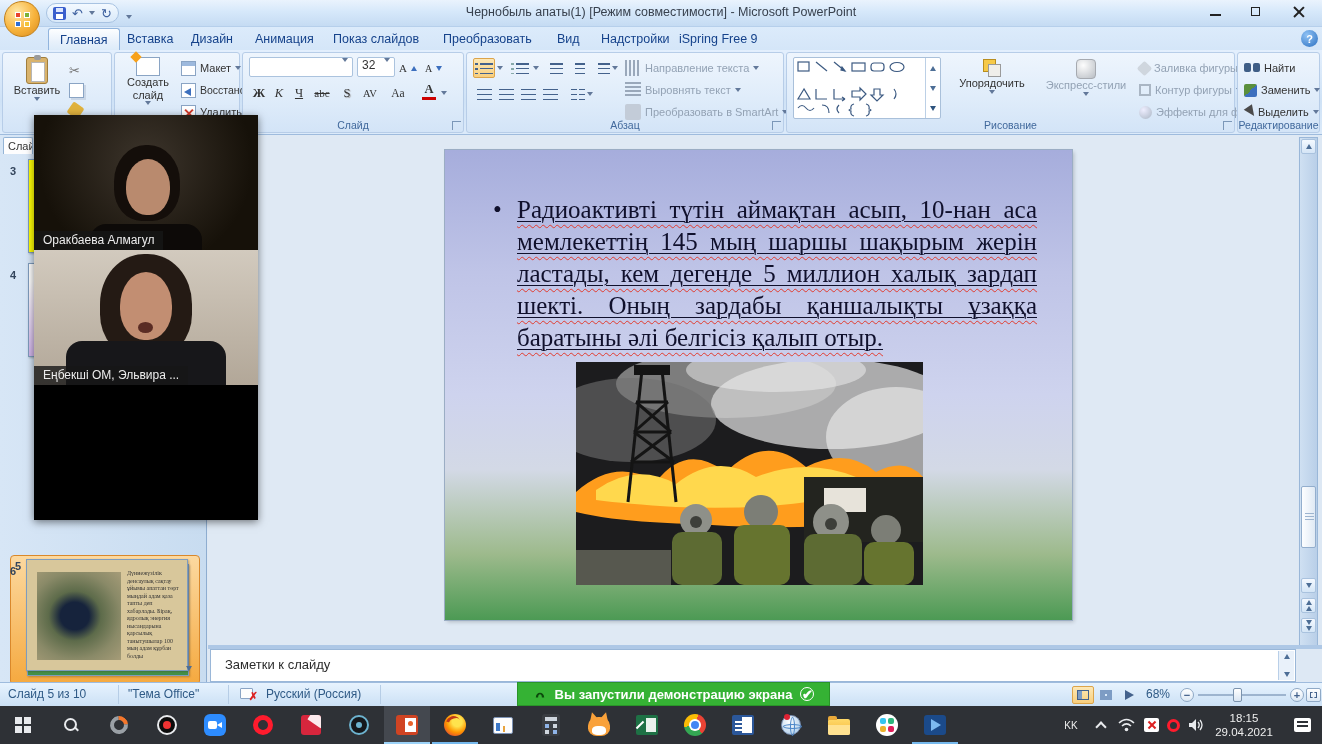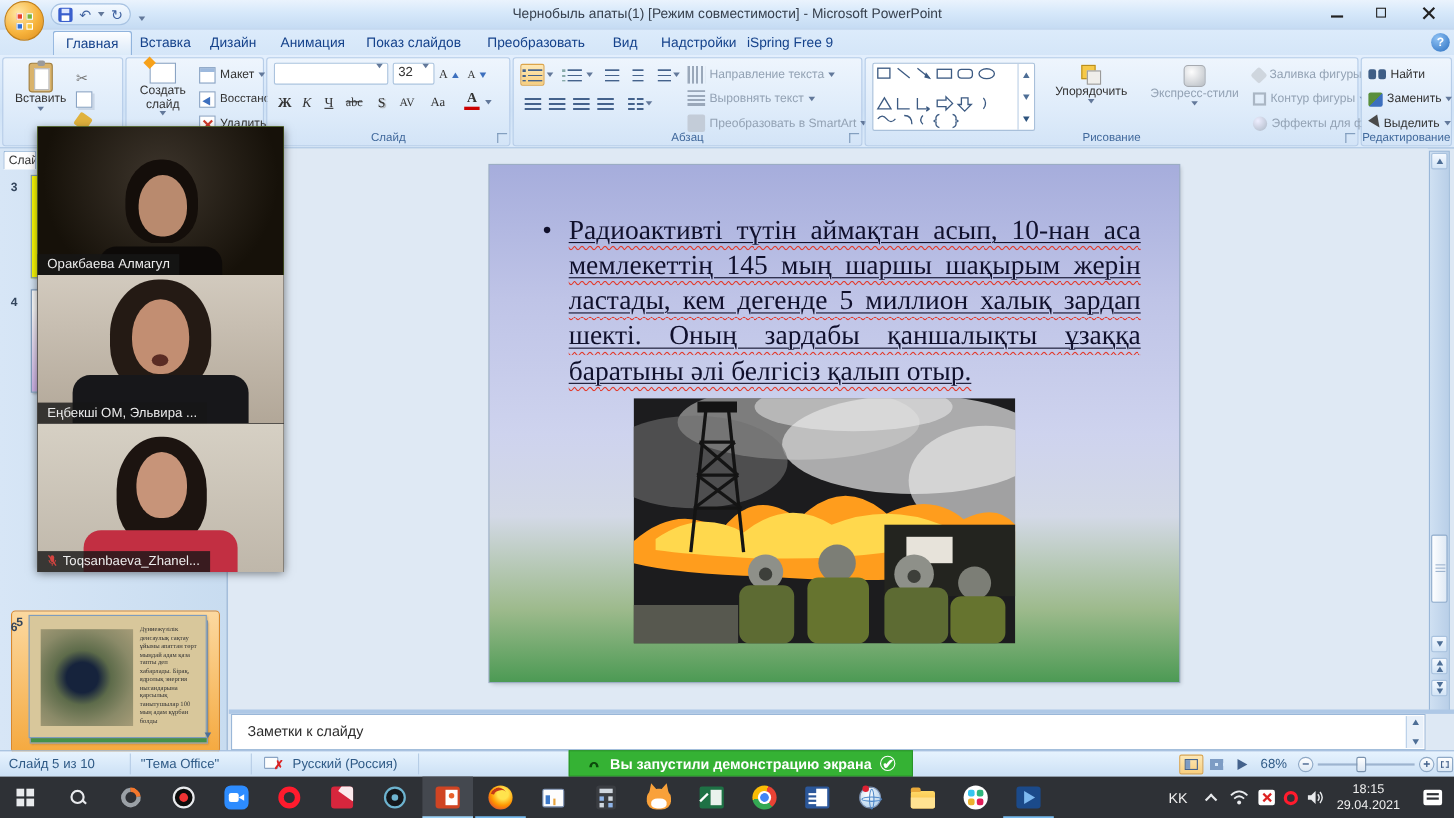--- a/index.html
+++ b/index.html
@@ -179,21 +179,21 @@
 .globeic::before{content:"";position:absolute;left:8px;top:1px;width:3px;height:17px;border-radius:50%;border:1px solid #4b86c8}
 .globeic::after{content:"";position:absolute;left:1px;top:8px;width:17px;height:3px;border-radius:50%;border:1px solid #4b86c8}
 .globeic i{position:absolute;left:2px;top:-2px;width:6px;height:6px;border-radius:50%;background:#d23}
 .folderic{width:22px;height:16px;background:linear-gradient(#ffd968,#f4b73f);border-radius:2px;position:relative;margin-top:3px}
 .folderic::before{content:"";position:absolute;left:0;top:-3px;width:9px;height:4px;background:#e9a93a;border-radius:2px 2px 0 0}
 .folderic::after{content:"";position:absolute;left:0;bottom:0;width:22px;height:10px;background:#ffe291;border-radius:0 0 2px 2px}
 .slackic{width:22px;height:22px;border-radius:50%;background:#fff;position:relative}
 .slackic::before{content:"";position:absolute;left:4px;top:4px;width:6px;height:6px;border-radius:2px;background:#36c5f0;box-shadow:8px 0 #2eb67d,0 8px #ecb22e,8px 8px #e01e5a}
 .moviesic{width:22px;height:20px;border-radius:3px;background:#1b4a8a;position:relative}
 .moviesic::before{content:"";position:absolute;left:7px;top:4px;width:0;height:0;border-top:6px solid transparent;border-bottom:6px solid transparent;border-left:10px solid #7db9f0}
-.tray-txt{color:#eee;font-size:13px}
+.tray-txt{color:#eee;font-size:10px}
 .chev{width:8px;height:8px;border-left:2px solid #e8eaed;border-top:2px solid #e8eaed;transform:rotate(45deg);margin-top:4px}
 .redxtray{width:15px;height:14px;background:#fff;border-radius:2px;position:relative}
 .redxtray::before,.redxtray::after{content:"";position:absolute;left:7px;top:2px;width:2px;height:10px;background:#d22}
 .redxtray::before{transform:rotate(45deg)}.redxtray::after{transform:rotate(-45deg)}
 .opmini{width:13px;height:13px;border-radius:50%;border:3.5px solid #ff1b2d}
 .clock{color:#eee;font-size:11.5px;line-height:14px;text-align:center}
 .notific{width:17px;height:14px;background:#fff;border-radius:2px;position:relative}
 .notific::before{content:"";position:absolute;left:3px;top:3px;width:11px;height:2px;background:#2e3136;box-shadow:0 4px #2e3136}
 </style>
 </head>
@@ -608,35 +608,20 @@
     <div class="vtile">
       <div style="position:absolute;inset:0;background:linear-gradient(#d2cabe,#b2a798)"></div>
       <div class="head" style="left:66px;top:4px;width:92px;height:104px;background:#241a14"></div>
       <div class="face" style="left:86px;top:22px;width:52px;height:68px;background:#c28e72"></div>
       <div style="position:absolute;left:104px;top:72px;width:15px;height:11px;border-radius:50%;background:#5a2c24"></div>
       <div class="bodyshape" style="left:32px;bottom:0;width:160px;height:44px;background:#17171a"></div>
       <div class="badge">
           <span>Еңбекші ОМ, Эльвира ...</span>
         </div>
     </div>
-    <div class="vtile">
-      <div style="position:absolute;inset:0;background:linear-gradient(#d6d0c4,#bfb7aa)"></div>
-      <div class="head" style="left:72px;top:12px;width:82px;height:100px;background:#1c1410"></div>
-      <div class="face" style="left:90px;top:26px;width:46px;height:60px;background:#c79479"></div>
-      <div class="bodyshape" style="left:42px;bottom:0;width:140px;height:38px;background:#c22f42"></div>
-      <div class="badge">
-        <svg width="9" height="12" viewBox="0 0 10 14">
-          <rect x="3" y="1" width="4" height="7" rx="2" fill="#d64541"></rect>
-          <path d="M1.5 6 a3.5 3.5 0 0 0 7 0" stroke="#d64541" fill="none"></path>
-          <line x1="5" y1="9.5" x2="5" y2="12" stroke="#d64541"></line>
-          <line x1="1" y1="1" x2="9" y2="12" stroke="#d64541" stroke-width="1.4"></line>
-        </svg>
-        <span>Toqsanbaeva_Zhanel...</span>
-      </div>
-    </div>
   </div>
 
   <div class="abs taskbar">
     <div class="tcell" style="left:0">
         <span class="winlogo">
           <i></i>
           <i class="wl2"></i>
           <i class="wl3"></i>
           <i class="wl4"></i>
         </span>

